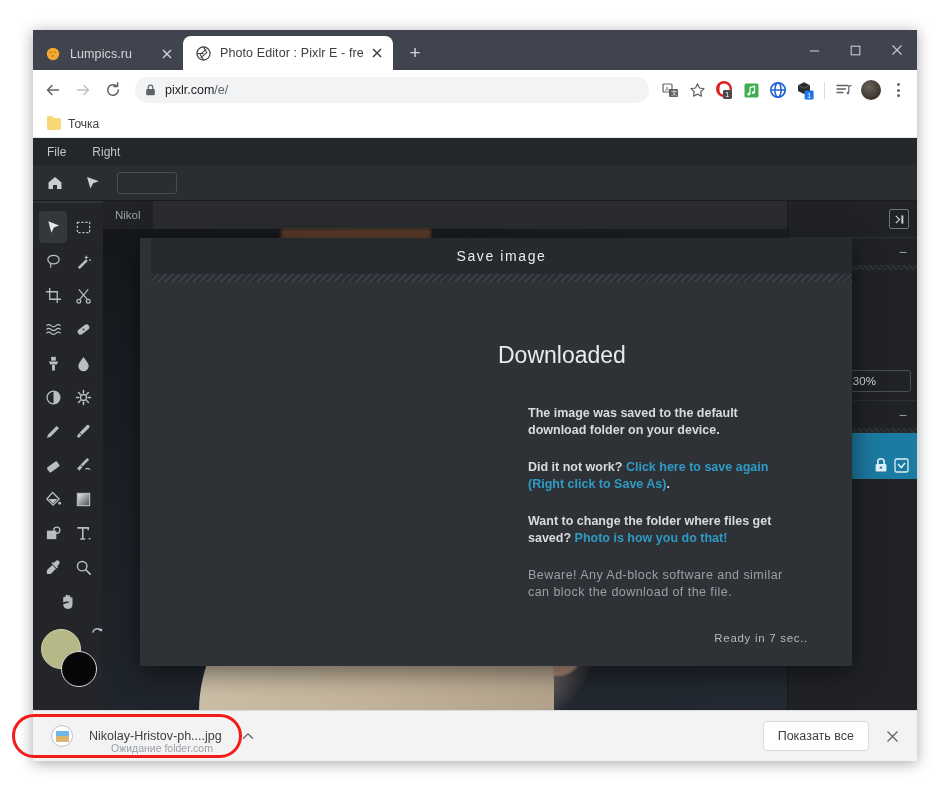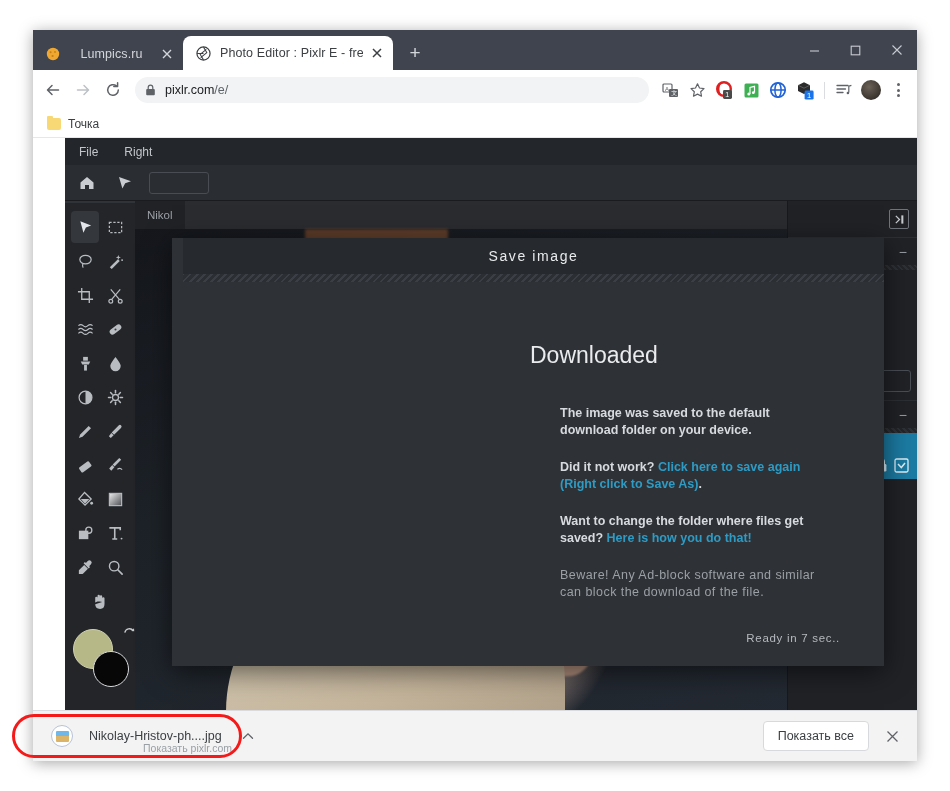--- a/index.html
+++ b/index.html
@@ -22,21 +22,21 @@
 
   
   .tabstrip {
     position: relative; height: 40px; background: #3c4043;
     background: #40444e;
     display: flex; align-items: flex-end;
   }
   .tab {
     position: relative; height: 33px; display: flex; align-items: center;
     padding: 0 8px 0 12px; font-size: 12.5px; color: #cfd2d6;
-    max-width: 210px; min-width: 150px; text-align: center;
+    max-width: 210px; min-width: 150px;
   }
   .tab.inactive { color:#d3d6da; }
   .tab.active {
     background: #ffffff; color: #3c4043;
     border-radius: 8px 8px 0 0; height: 34px;
   }
   .tab .favicon {
     width: 16px; height: 16px; flex: 0 0 16px; margin-right: 9px;
     display:flex; align-items:center; justify-content:center;
   }
@@ -104,21 +104,21 @@
     width: 14px; height: 12px; background:#f8d775; border-radius: 1px 2px 2px 2px;
     position: relative;
   }
   .bmfolder:before{
     content:""; position:absolute; left:0; top:-2px; width:6px; height:3px;
     background:#f8d775; border-radius:1px 1px 0 0;
   }
 
   
   .editor {
-    position: relative; height: 617px; background: #1f2124; overflow: hidden; margin-left: 32px;
+    position: relative; height: 617px; background: #1f2124; overflow: hidden;
   }
   .menubar {
     height: 27px; background: #23262a; display:flex; align-items:center;
     padding-left: 14px; gap: 26px;
   }
   .menubar span { font-size: 12px; color: #c2c6cb; }
   .optbar {
     height: 36px; background: #2a2d31; display:flex; align-items:center;
     padding-left: 8px; gap: 10px; border-bottom: 1px solid #191b1e;
   }
@@ -685,21 +685,21 @@
             <div class="earring"></div>
           </div>
           <div class="feedback">
             <span>FEEDBACK</span>
             <span>X</span>
           </div>
           <div class="statusbar">
             <span class="stxt" style="padding-left:132px">1633 x 2449 px @ 130%</span>
             <div class="hscroll"></div>
           </div>
-          <div class="loading">Показать pixlr.com</div>
+          <div class="loading">Ожидание folder.com</div>
         </div>
 
         <div class="rightpanel">
           <div class="rp-top">
             <div class="rp-expand">
               <svg width="11" height="11" viewBox="0 0 12 12">
                   <path d="M2 2 L6 6 L2 10" stroke="#c6c9ce" stroke-width="1.4" fill="none"></path>
                   <rect x="8" y="1.5" width="2.2" height="9" fill="#c6c9ce"></rect>
                 </svg>
             </div>
@@ -758,21 +758,21 @@
       </div>
 
       <div class="modal">
         <div class="modal-head">Save image</div>
         <div class="modal-hatch"></div>
         <div class="modal-left"></div>
         <div class="modal-right">
           <h2>Downloaded</h2>
           <p>The image was saved to the default download folder on your device.</p>
           <p><span>Did it not work? </span><a href="#">Click here to save again (Right click to Save As)</a><span>.</span></p>
-          <p><span>Want to change the folder where files get saved? </span><a href="#">Here is how you do that!</a></p>
+          <p><span>Want to change the folder where files get saved? </span><a href="#">Photo is how you do that!</a></p>
           <p class="beware">Beware! Any Ad-block software and similar can block the download of the file.</p>
         </div>
         <div class="ready">Ready in 7 sec..</div>
       </div>
 
     </div>
 
     <div class="shelf">
       <div class="dlitem">
         <span class="dlicon">

